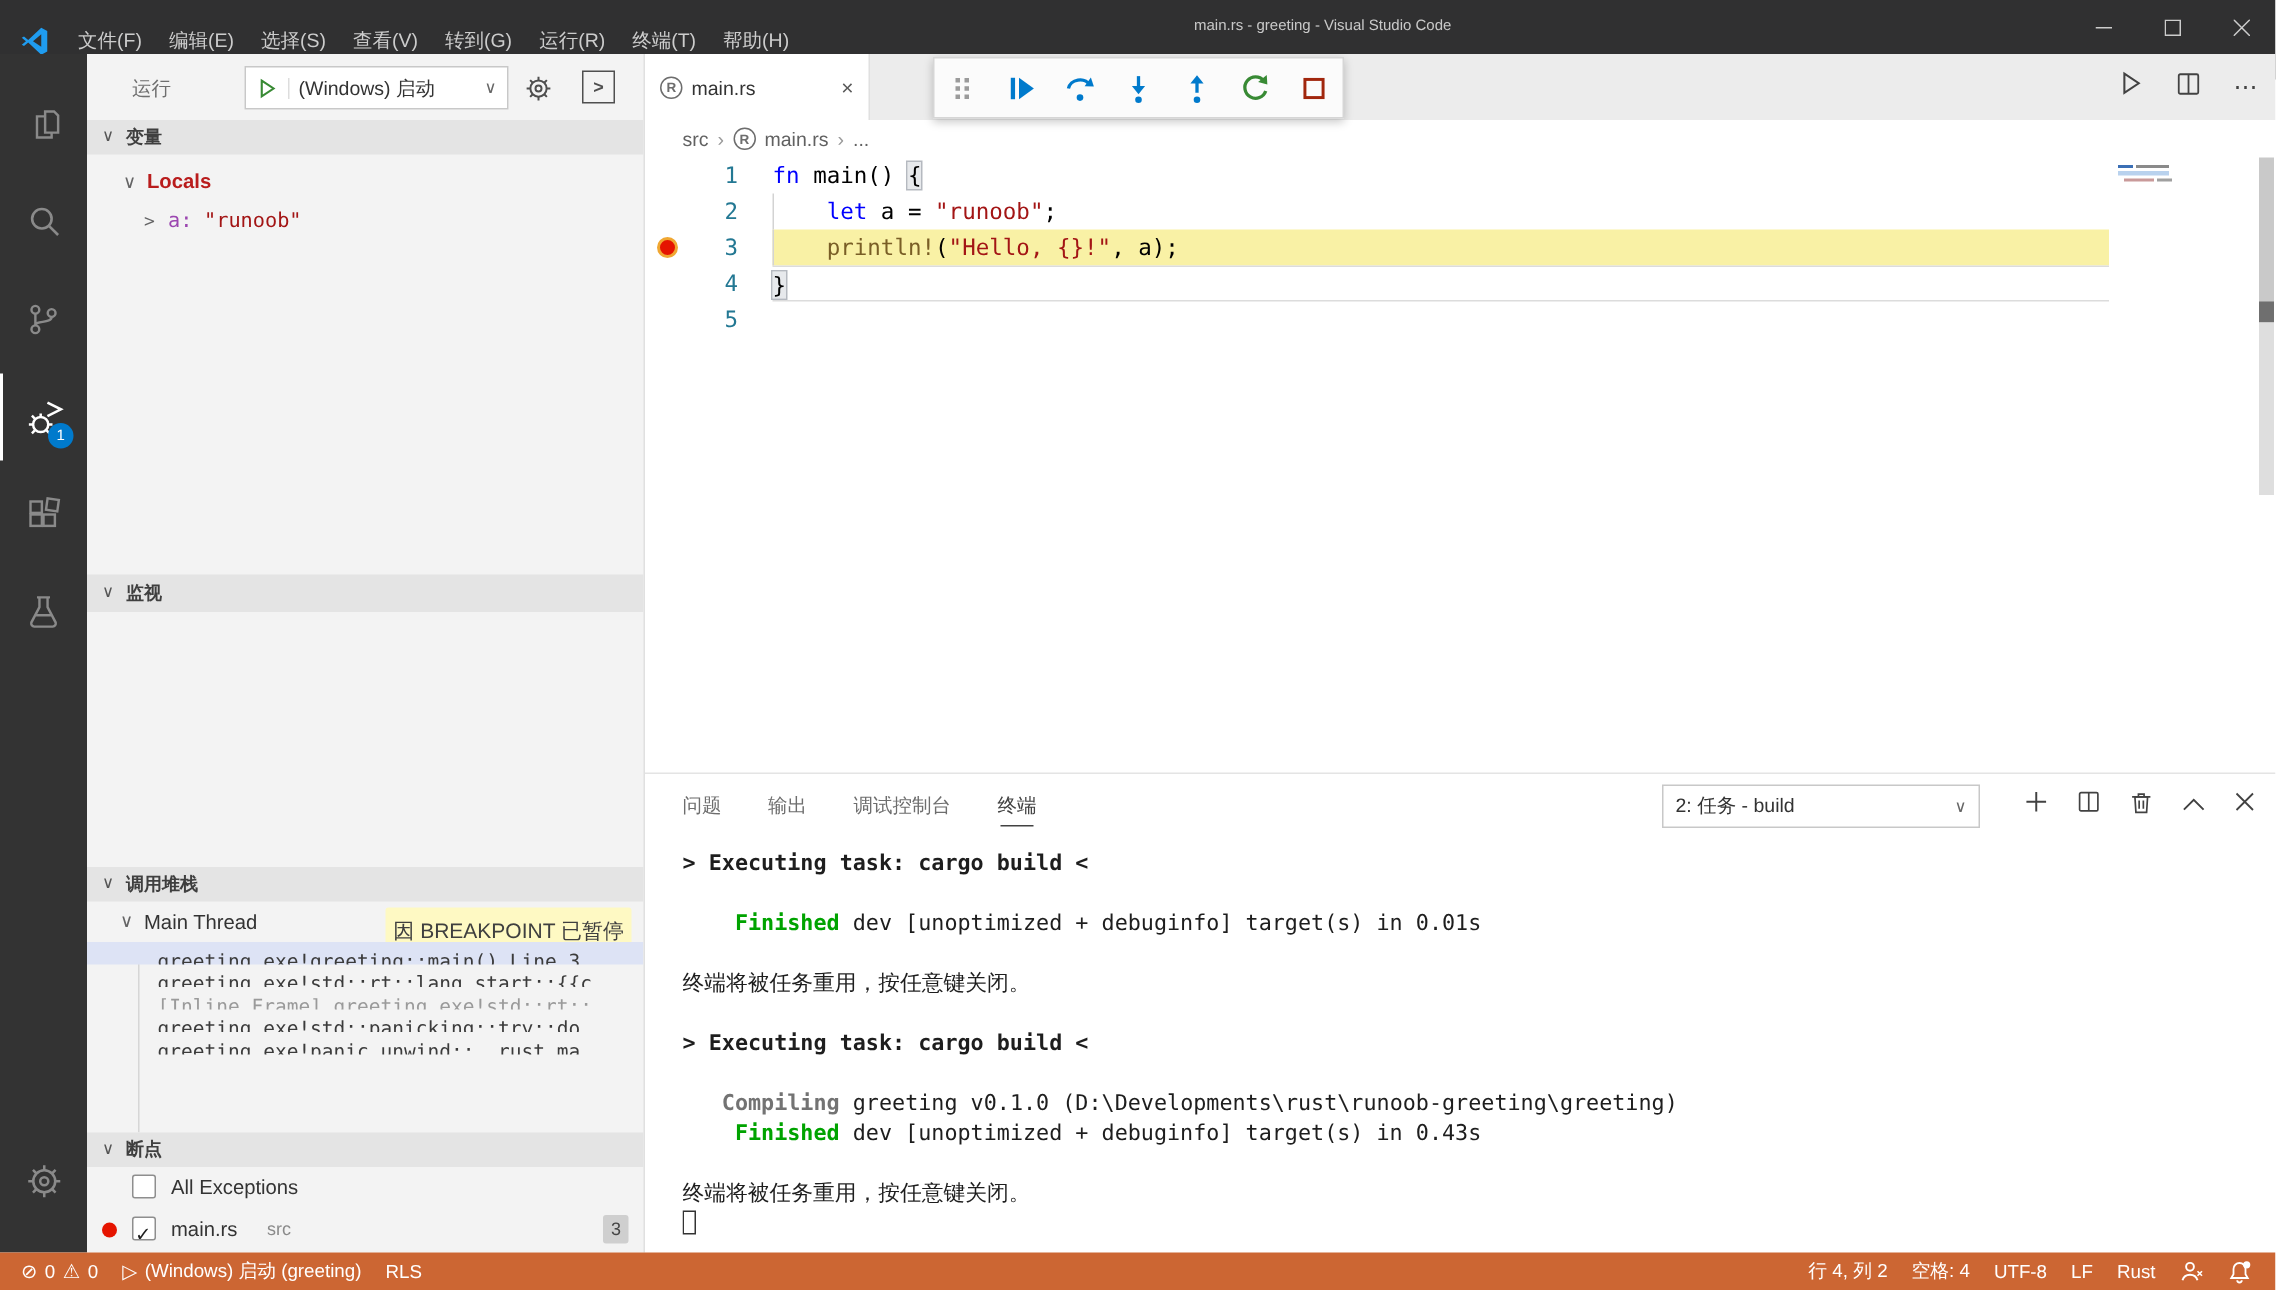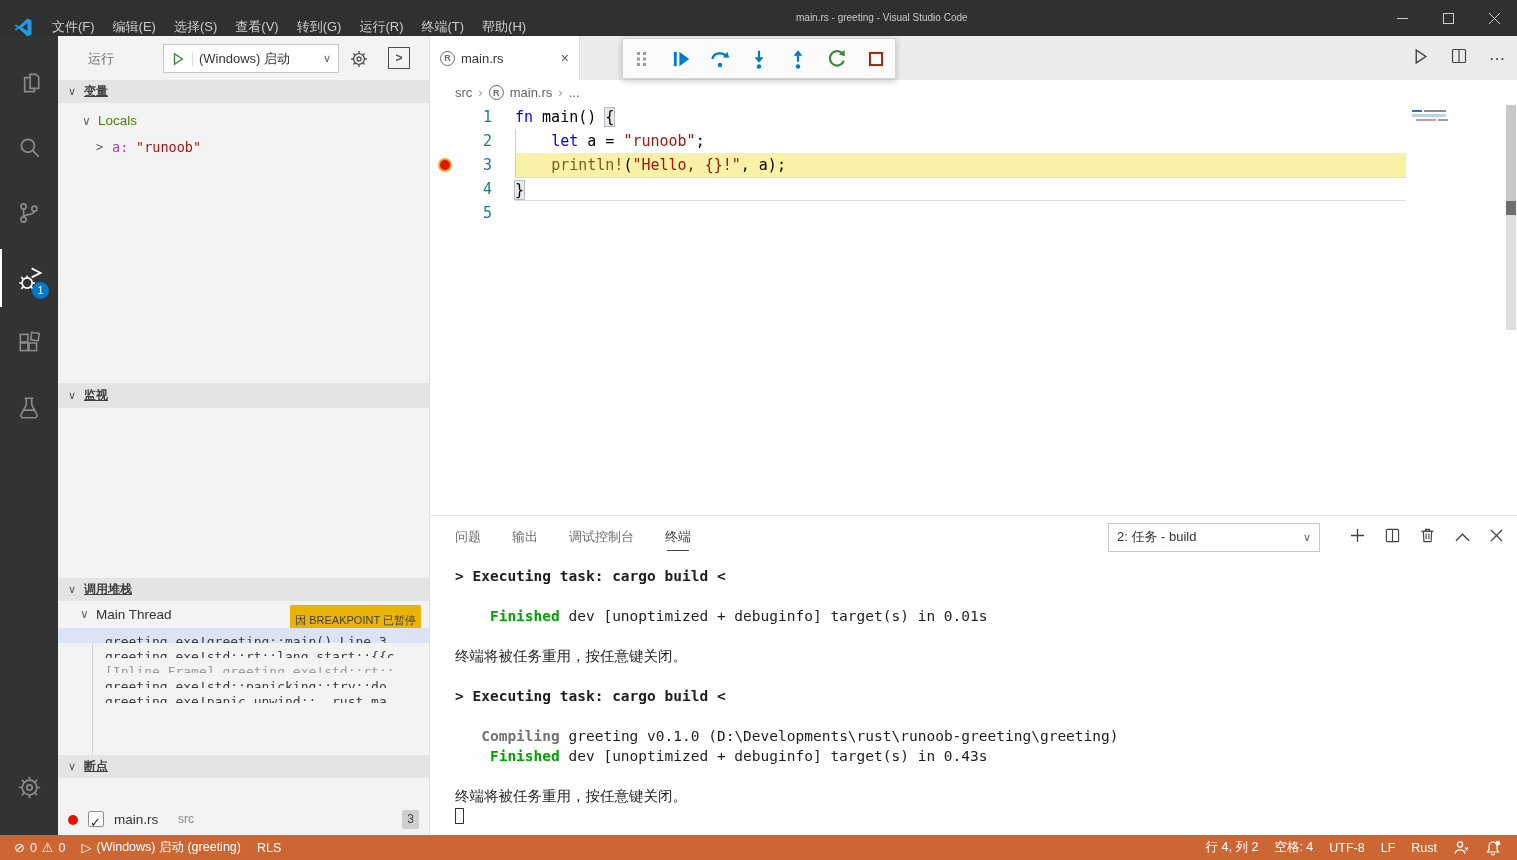--- a/index.html
+++ b/index.html
@@ -38,35 +38,35 @@
     border:1px solid #c8c8c8; display:flex; align-items:center; font-size:13px; color:#333; }
   .config-play { padding:0 7px; border-right:1px solid #ddd; display:flex; align-items:center; }
   .config-label { padding:0 6px; flex:1; white-space:nowrap; }
   .config-chev { padding-right:7px; color:#666; font-size:11px; }
   .sb-gear { position:absolute; left:291px; top:13px; color:#4f4f4f; }
   .console-btn { position:absolute; left:330px; top:11px; width:22px; height:22px; border:1.6px solid #4f4f4f;
     color:#4f4f4f; font-size:12px; font-weight:bold; display:flex; align-items:center; justify-content:center; }
   .section-head { position:absolute; left:0; width:100%; height:23px; background:#e4e4e4;
     font-size:12px; font-weight:bold; color:#3f3f3f; line-height:23px; }
   .section-head .chev { position:absolute; left:10px; font-weight:normal; color:#555; font-size:11px; }
-  .section-head .sec-title { position:absolute; left:26px;text-decoration:underline; }
+  .section-head .sec-title { position:absolute; left:26px; }
   .tree-chev { color:#646465; font-size:12px; }
   .row-locals { position:absolute; left:0; top:72px; width:100%; height:26px; line-height:26px; }
   .row-locals .tree-chev { position:absolute; left:24px; }
-  .row-locals .lbl { position:absolute; left:40px; font-size:13.5px; font-weight:normal; color:#4d7c0f; }
+  .row-locals .lbl { position:absolute; left:40px; font-size:13.5px; font-weight:bold; color:#b91c1c; }
   .row-var { position:absolute; left:0; top:98px; width:100%; height:26px; line-height:26px;
     font-family:"DejaVu Sans Mono","Liberation Mono",monospace; font-size:13.5px; }
   .row-var .tree-chev { position:absolute; left:38px; }
   .var-name { position:absolute; left:54px; color:#9b46b0; }
   .var-value { position:absolute; left:78px; color:#a31515; }
   .thread-row { position:absolute; left:0; top:565px; width:100%; height:27px; line-height:27px; }
   .thread-row .tree-chev { position:absolute; left:22px; }
   .thread-label { position:absolute; left:38px; font-size:13.5px; color:#333; }
-  .paused-badge { position:absolute; right:8px; top:4px; background:#eab308; color:#3f3f3f;
-    font-size:11px; padding:2px 5px; border-radius:2px; }
+  .paused-badge { position:absolute; right:8px; top:4px; background:#fef9c3; color:#3f3f3f;
+    font-size:14px; padding:2px 5px; border-radius:2px; }
   .frames { position:absolute; left:0; top:592px; width:100%; height:127px; overflow:hidden; }
   .frames::before { content:""; position:absolute; left:34px; top:0; bottom:0; width:1px; background:#d6d6d6; }
   .frame { position:relative; height:15px; line-height:27px; padding-left:47px; white-space:nowrap;
     overflow:hidden; font-family:"DejaVu Sans Mono","Liberation Mono",monospace; font-size:13px; color:#3b3b3b; }
   .frame.selected { background:#dde3f5; }
   .frame.dim { color:#9a9a9a; }
   .bp-row { position:absolute; left:0; width:100%; height:27px; line-height:27px; font-size:13.5px; color:#333; }
   .checkbox { position:absolute; left:30px; top:5px; width:16px; height:16px; background:#fff;
     border:1px solid #8e8e8e; border-radius:2px; }
   .checkbox.checked::after { content:"✓"; position:absolute; left:1px; top:-3px; font-size:13px; color:#1e1e1e; }
@@ -289,20 +289,24 @@
           <div class="frame selected">greeting.exe!greeting::main() Line 3</div>
           <div class="frame">greeting.exe!std::rt::lang_start::{{c</div>
           <div class="frame dim">[Inline Frame] greeting.exe!std::rt::</div>
           <div class="frame">greeting.exe!std::panicking::try::do_</div>
           <div class="frame">greeting.exe!panic_unwind::__rust_ma</div>
         </div>
 
       <div class="section-head" style="top:719px;">
         <span class="chev">∨</span>
         <span class="sec-title">断点</span>
+      </div>
+      <div class="bp-row" style="top:742px;">
+        <span class="checkbox"></span>
+        <span class="bp-label">All Exceptions</span>
       </div>
       <div class="bp-row" style="top:770px;">
         <span class="bp-dot"></span>
         <span class="checkbox checked"></span>
         <span class="bp-label">main.rs</span>
         <span class="bp-detail">src</span>
         <span class="bp-badge">3</span>
       </div>
     </div>
 

